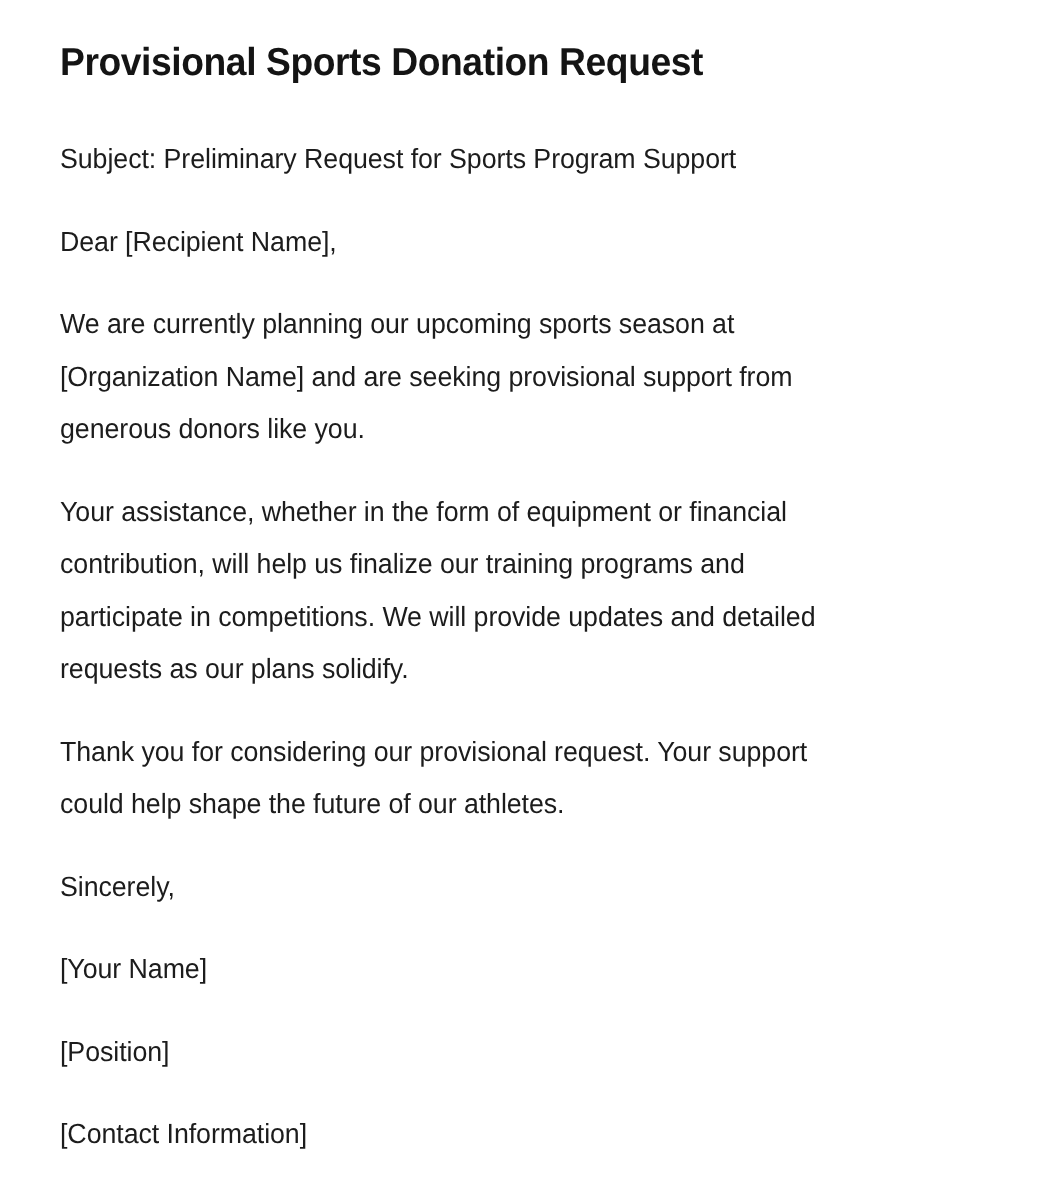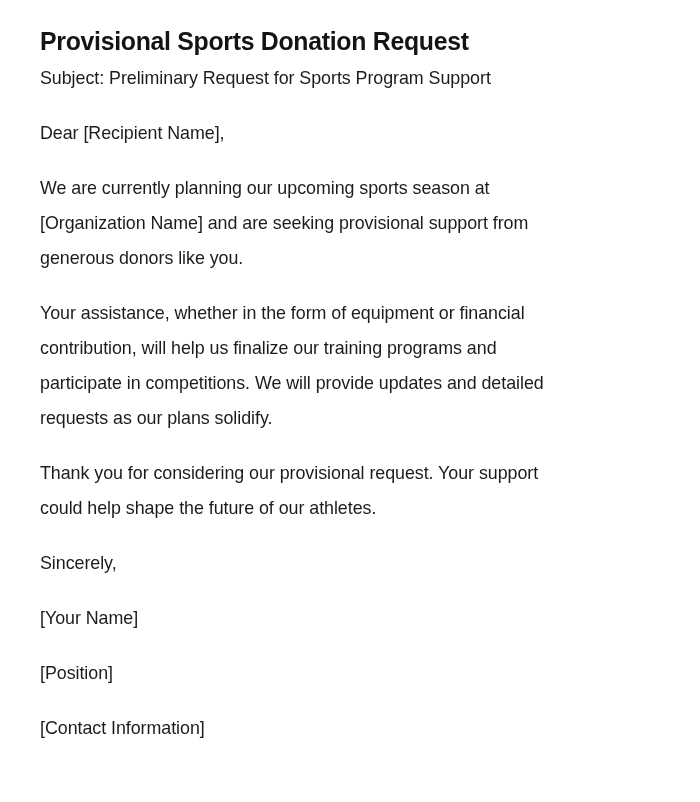--- a/index.html
+++ b/index.html
@@ -31,21 +31,21 @@
     font-weight: bold;
     letter-spacing: -0.3px;
     color: #141414;
     font-stretch: condensed;
     transform: scaleX(0.955);
     transform-origin: left center;
     white-space: nowrap;
   }
 
   .body-block {
-    margin-top: 2px;
+    margin-top: 30px;
   }
 
   .para {
     margin: 0 0 20px 0;
     padding: 0;
     font-size: 18.5px;
     line-height: 35px;
     color: #1c1c1c;
     font-weight: normal;
     letter-spacing: -0.05px;

